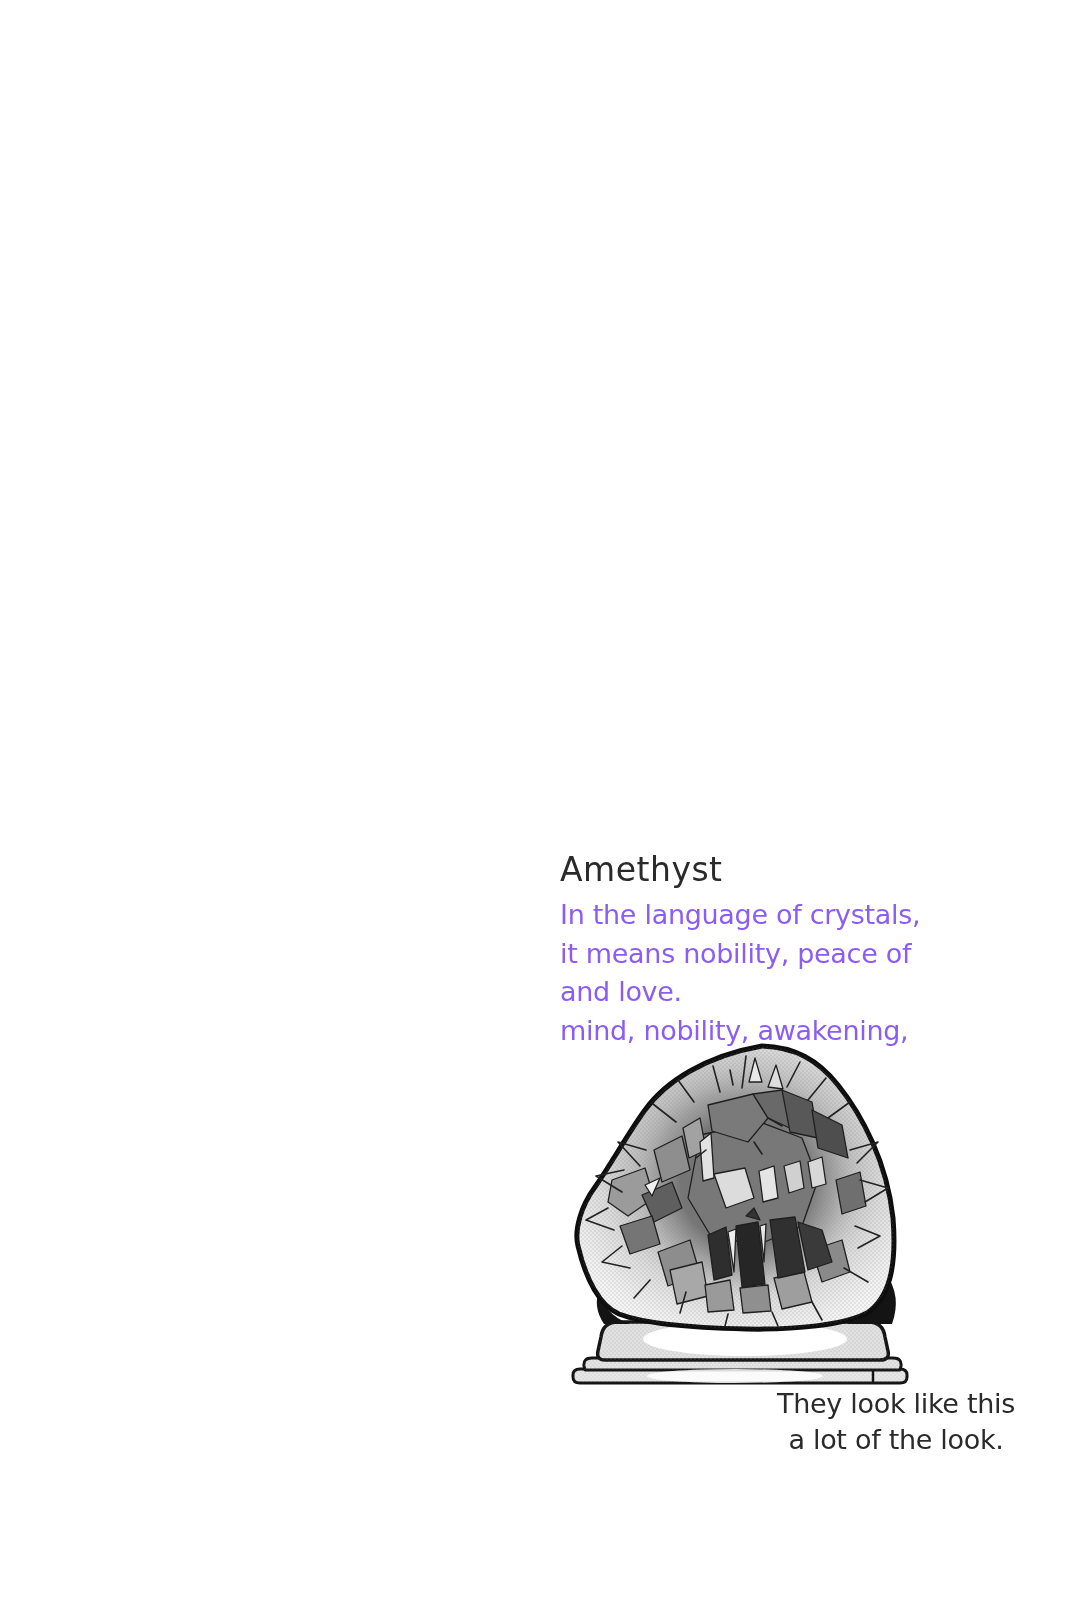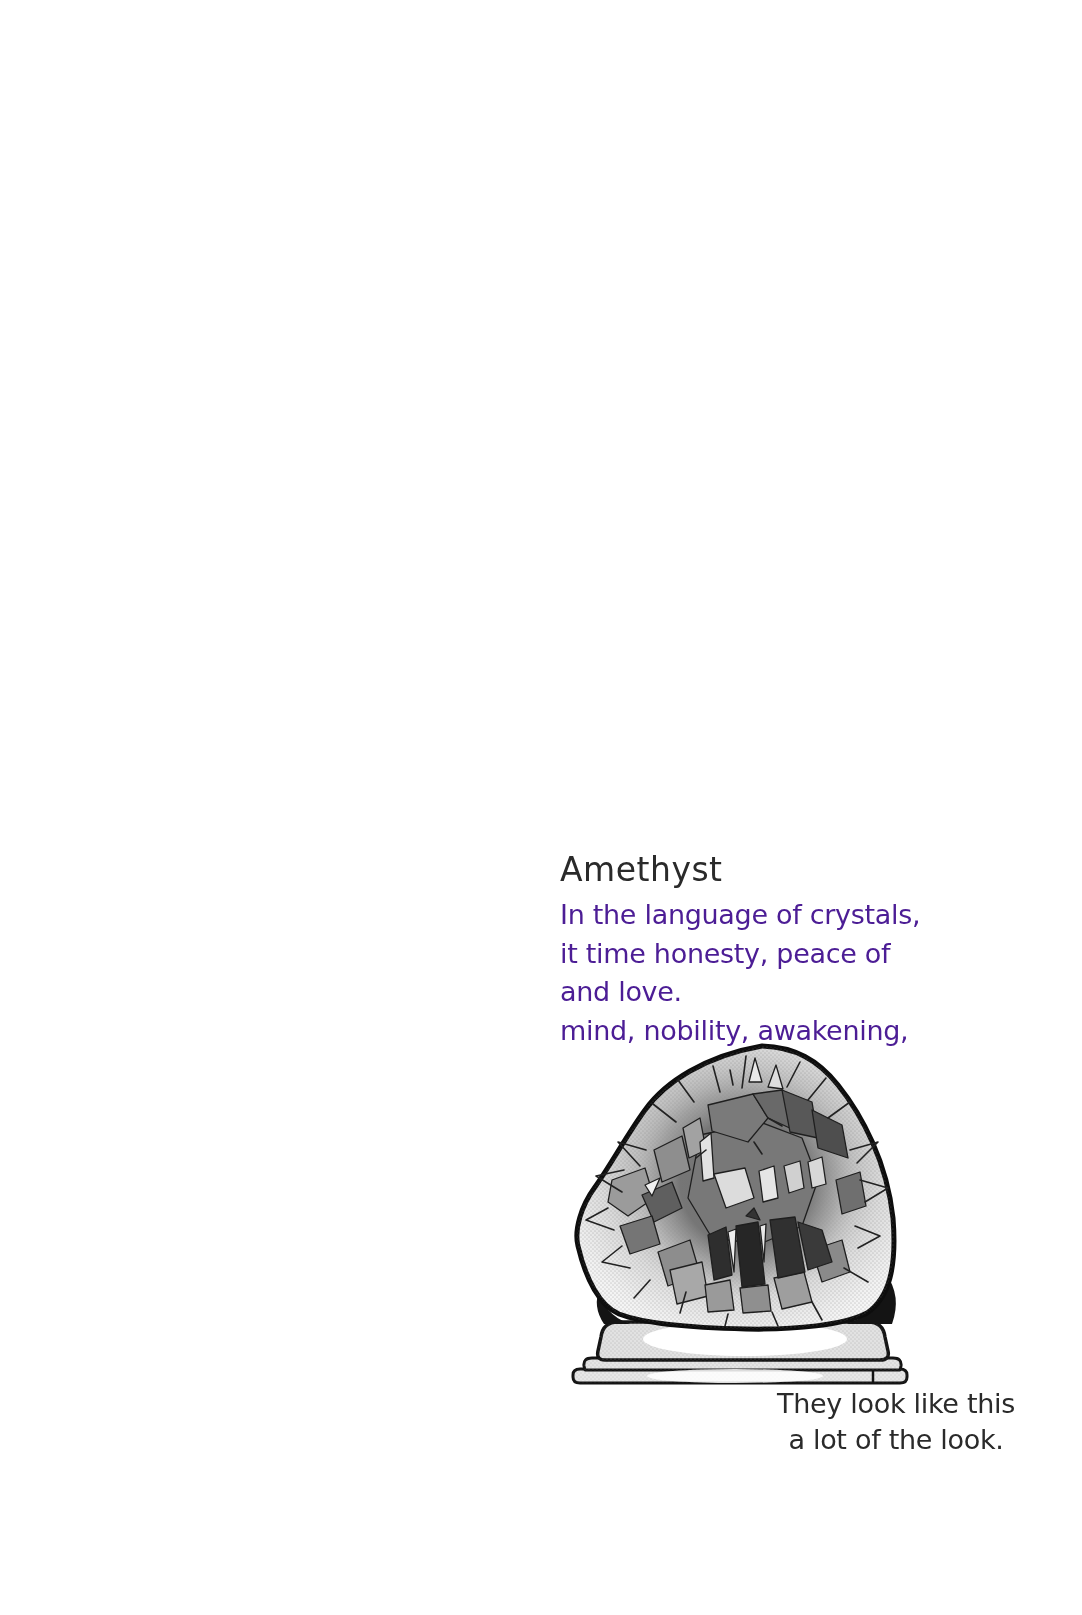--- a/index.html
+++ b/index.html
@@ -22,21 +22,21 @@
     font-size: 33px;
     line-height: 40px;
     letter-spacing: 0.5px;
     color: #2a2a2a;
     margin-bottom: 6px;
   }
   .info-line {
     font-size: 27px;
     line-height: 38.5px;
     letter-spacing: -0.3px;
-    color: #4c1d95;
+    color: #8b5cf6;
     white-space: nowrap;
   }
   .caption-block {
     position: absolute;
     left: 762px;
     top: 1386px;
     width: 268px;
     text-align: center;
   }
   .caption-line {
@@ -55,21 +55,21 @@
   }
 </style>
 </head>
 <body>
 
 <div class="page">
 
   <div class="info-block">
     <div class="info-title">Amethyst</div>
     <div class="info-line">In the language of crystals,</div>
-    <div class="info-line">it time honesty, peace of</div>
+    <div class="info-line">it means nobility, peace of</div>
     <div class="info-line">and love.</div>
     <div class="info-line">mind, nobility, awakening,</div>
   </div>
 
   <div class="geode-wrap">
     <svg width="370" height="360" viewBox="0 0 370 360" xmlns="http://www.w3.org/2000/svg">
       <defs>
         <radialGradient id="stoneGrad" cx="0.52" cy="0.44" r="0.62">
           <stop offset="0%" stop-color="#909090"></stop>
           <stop offset="42%" stop-color="#ababab"></stop>

